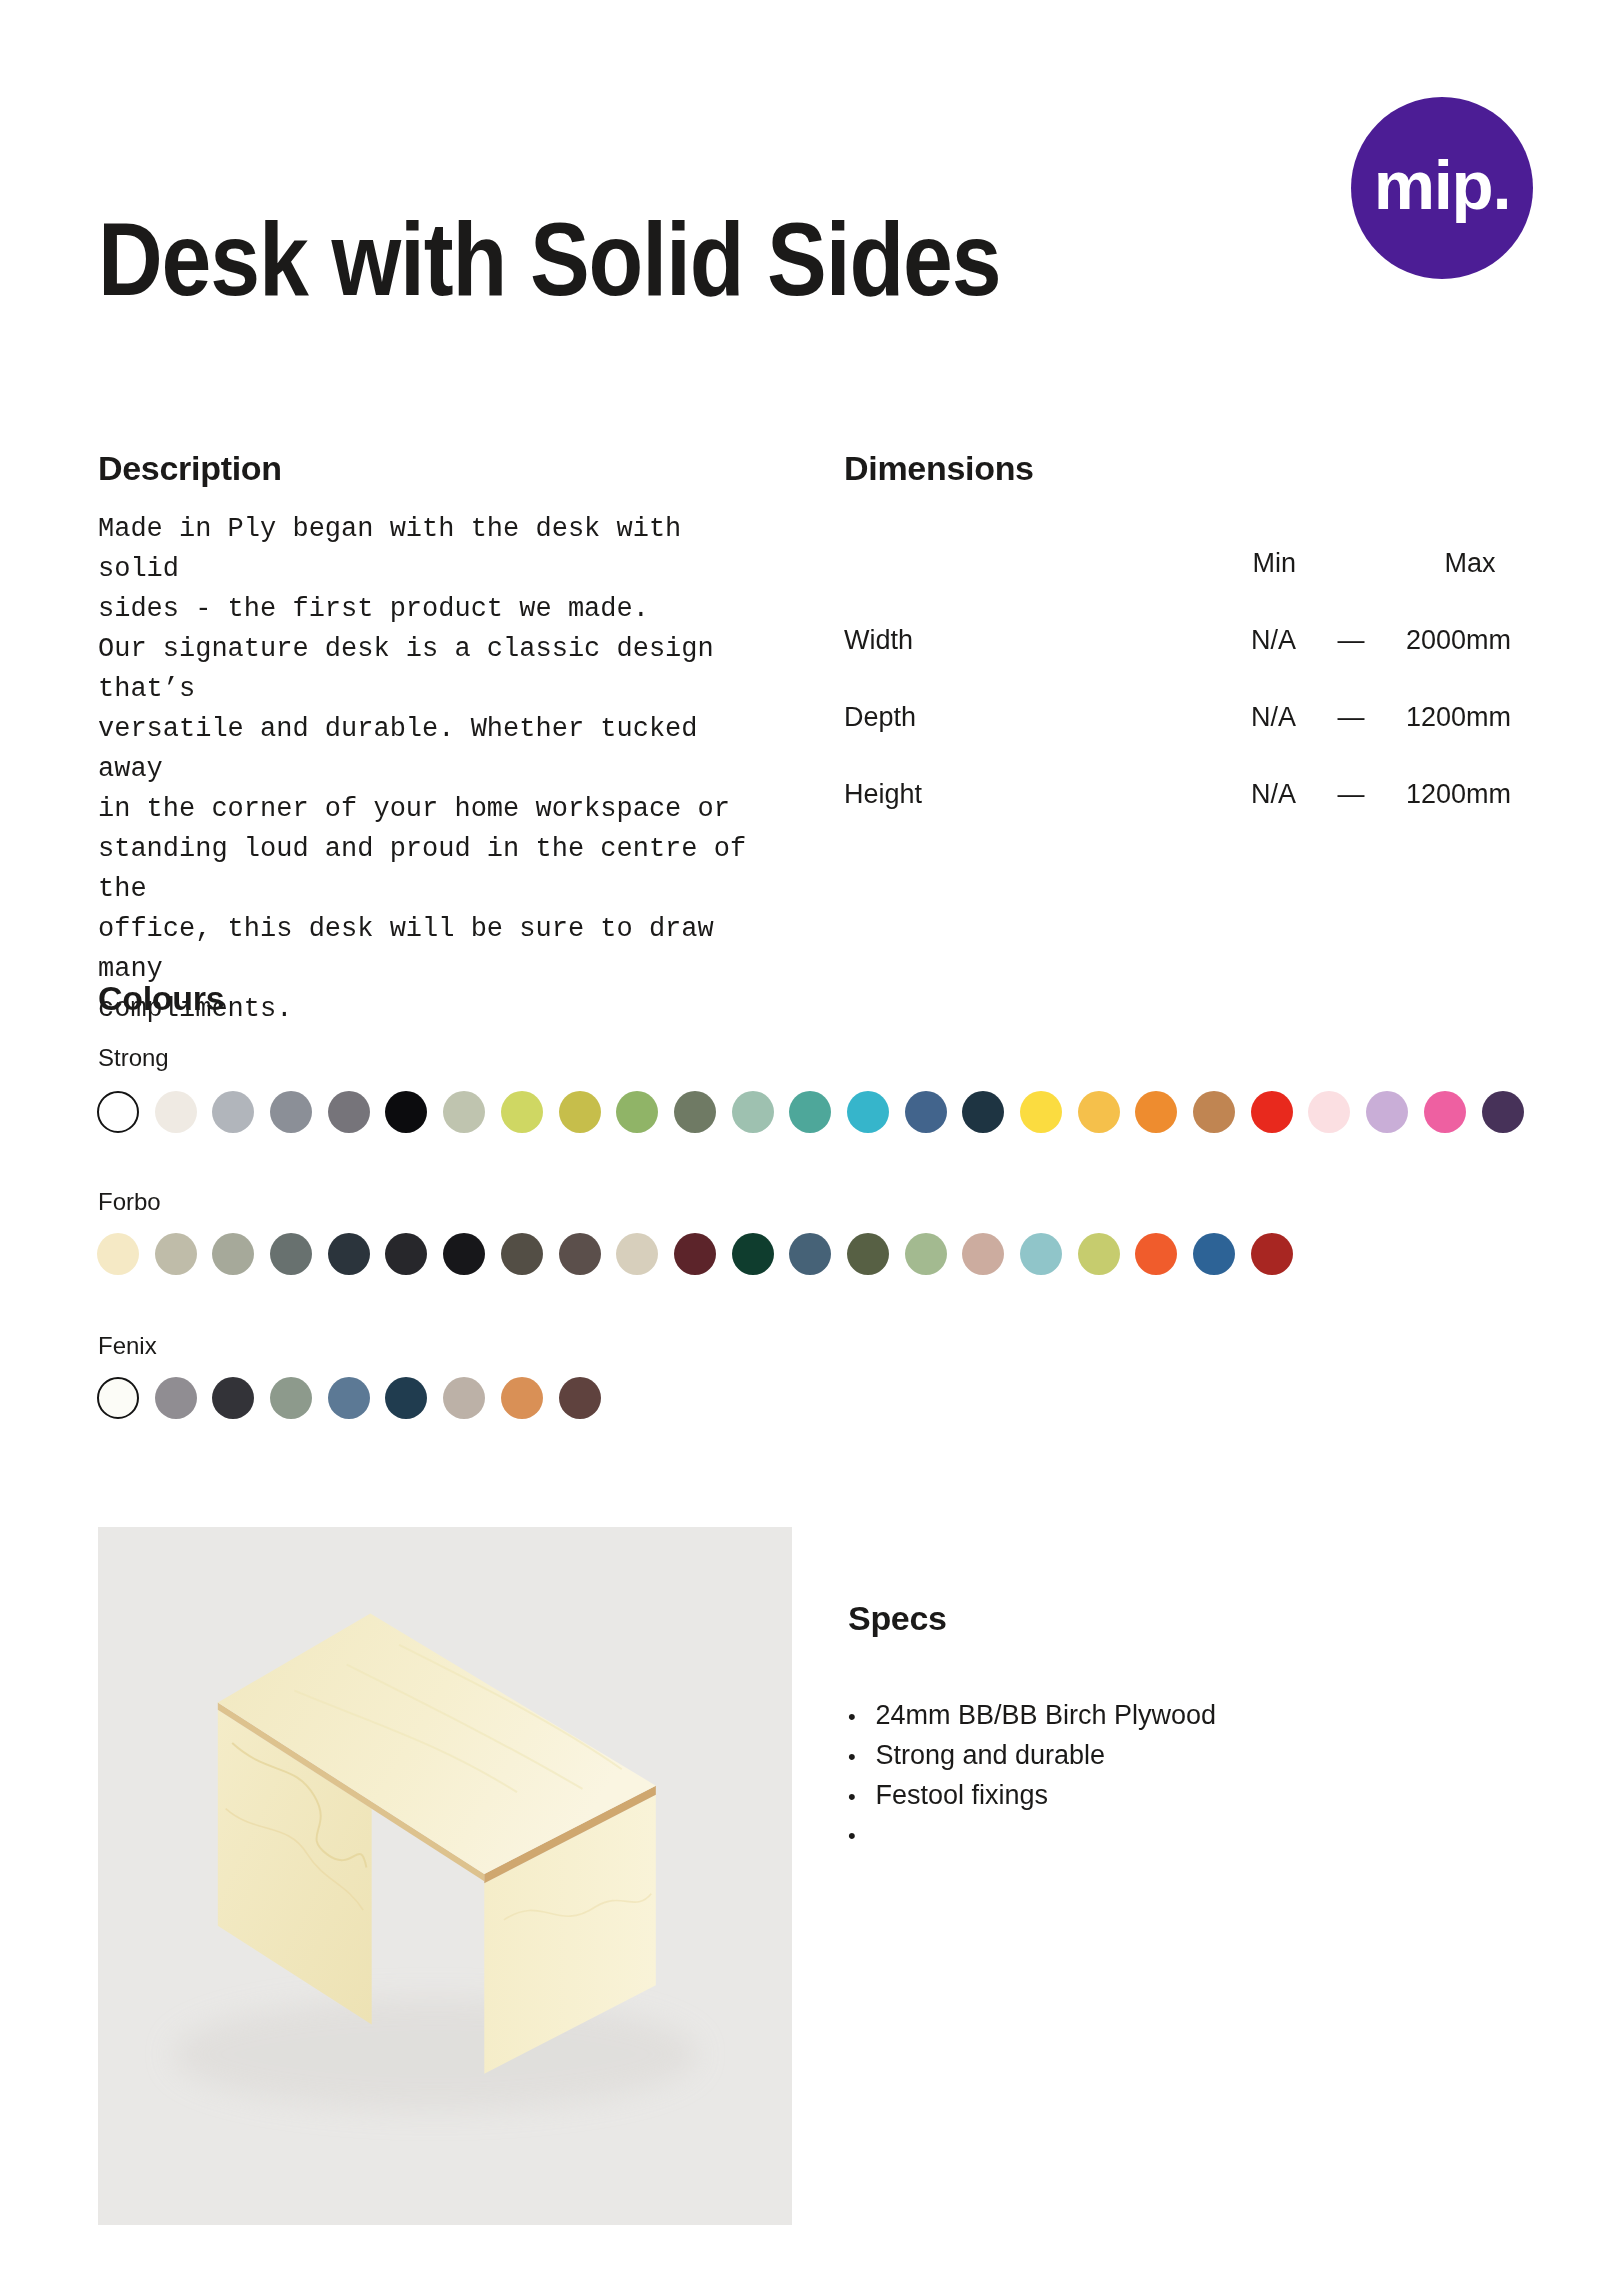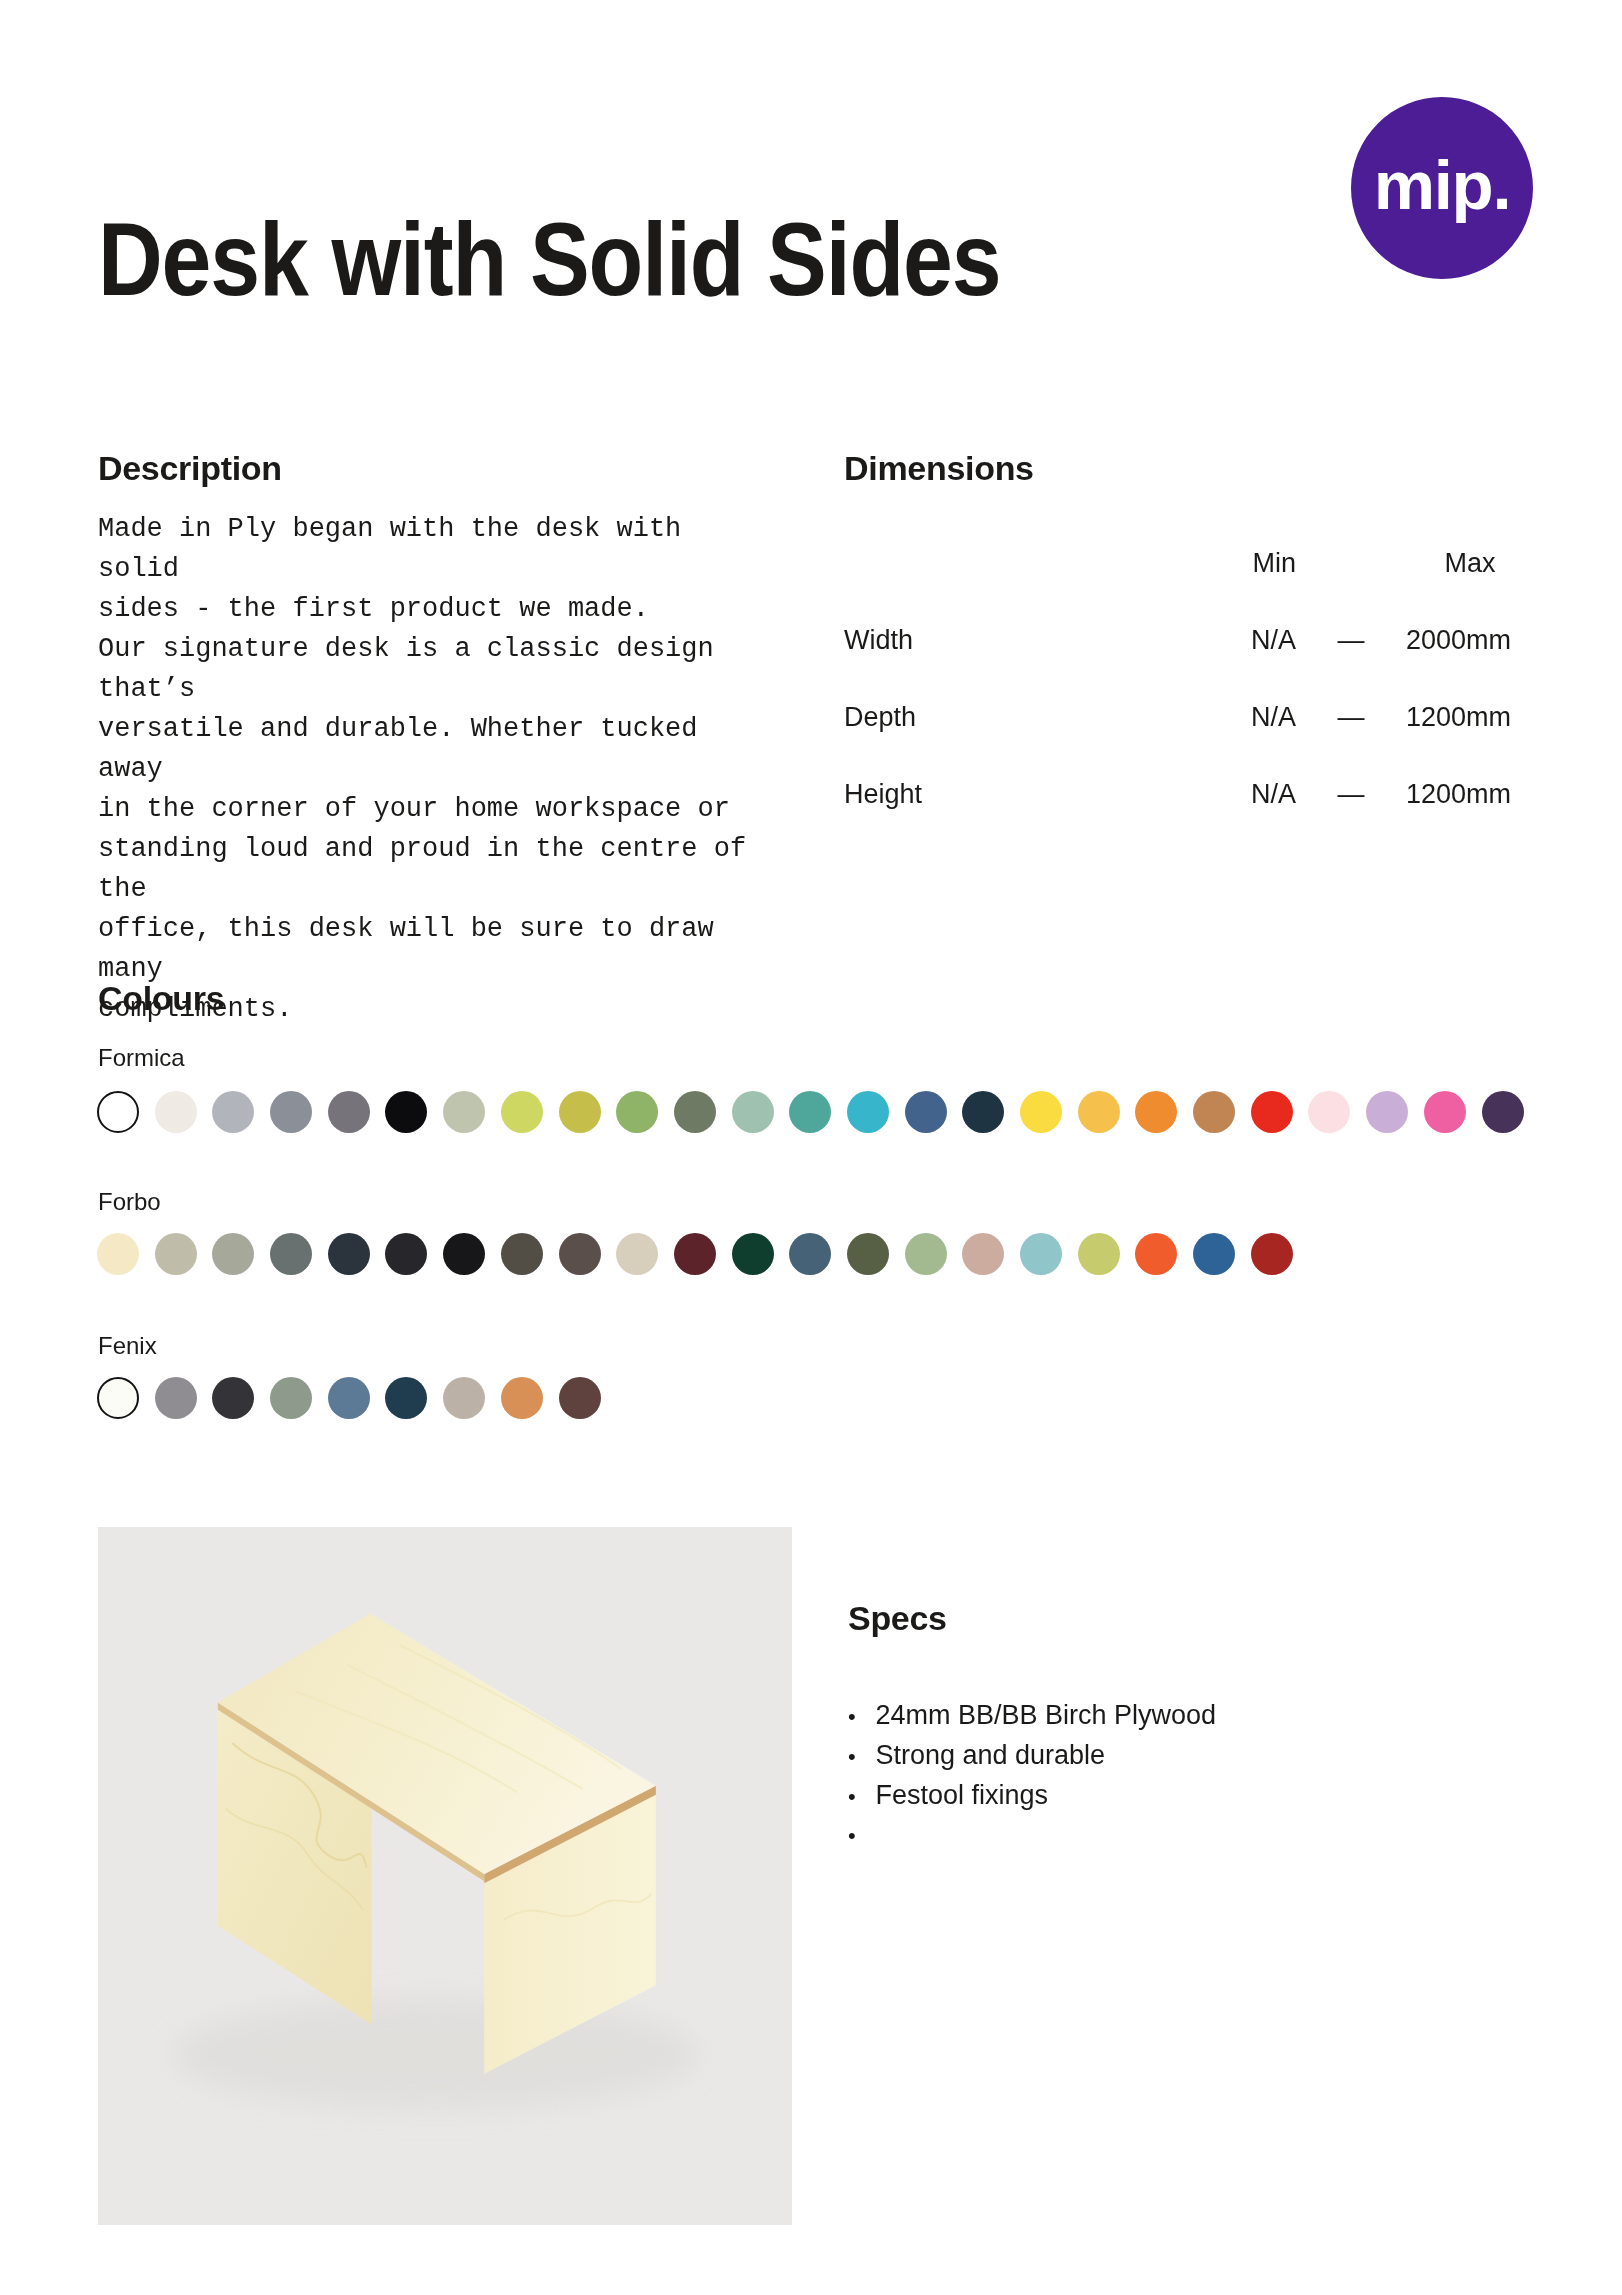--- a/index.html
+++ b/index.html
@@ -91,21 +91,21 @@
         <div class="cell-max">1200mm</div>
         <div class="cell-label">Height</div>
         <div class="cell-min">N/A</div>
         <div class="cell-dash">—</div>
         <div class="cell-max">1200mm</div>
       </div>
   </div>
 
   <h2 class="h2 colours-head">Colours</h2>
 
-  <div class="swatch-label" style="top:1044px">Formica</div>
+  <div class="swatch-label" style="top:1044px">Strong</div>
   <div class="swatch-row" style="top:1091px">
       <span class="dot outlined" style="background: rgb(255, 255, 255);"></span>
       <span class="dot" style="background: rgb(239, 234, 227);"></span>
       <span class="dot" style="background: rgb(177, 181, 187);"></span>
       <span class="dot" style="background: rgb(139, 143, 151);"></span>
       <span class="dot" style="background: rgb(118, 116, 122);"></span>
       <span class="dot" style="background: rgb(12, 12, 14);"></span>
       <span class="dot" style="background: rgb(191, 196, 175);"></span>
       <span class="dot" style="background: rgb(207, 215, 99);"></span>
       <span class="dot" style="background: rgb(198, 190, 75);"></span>

